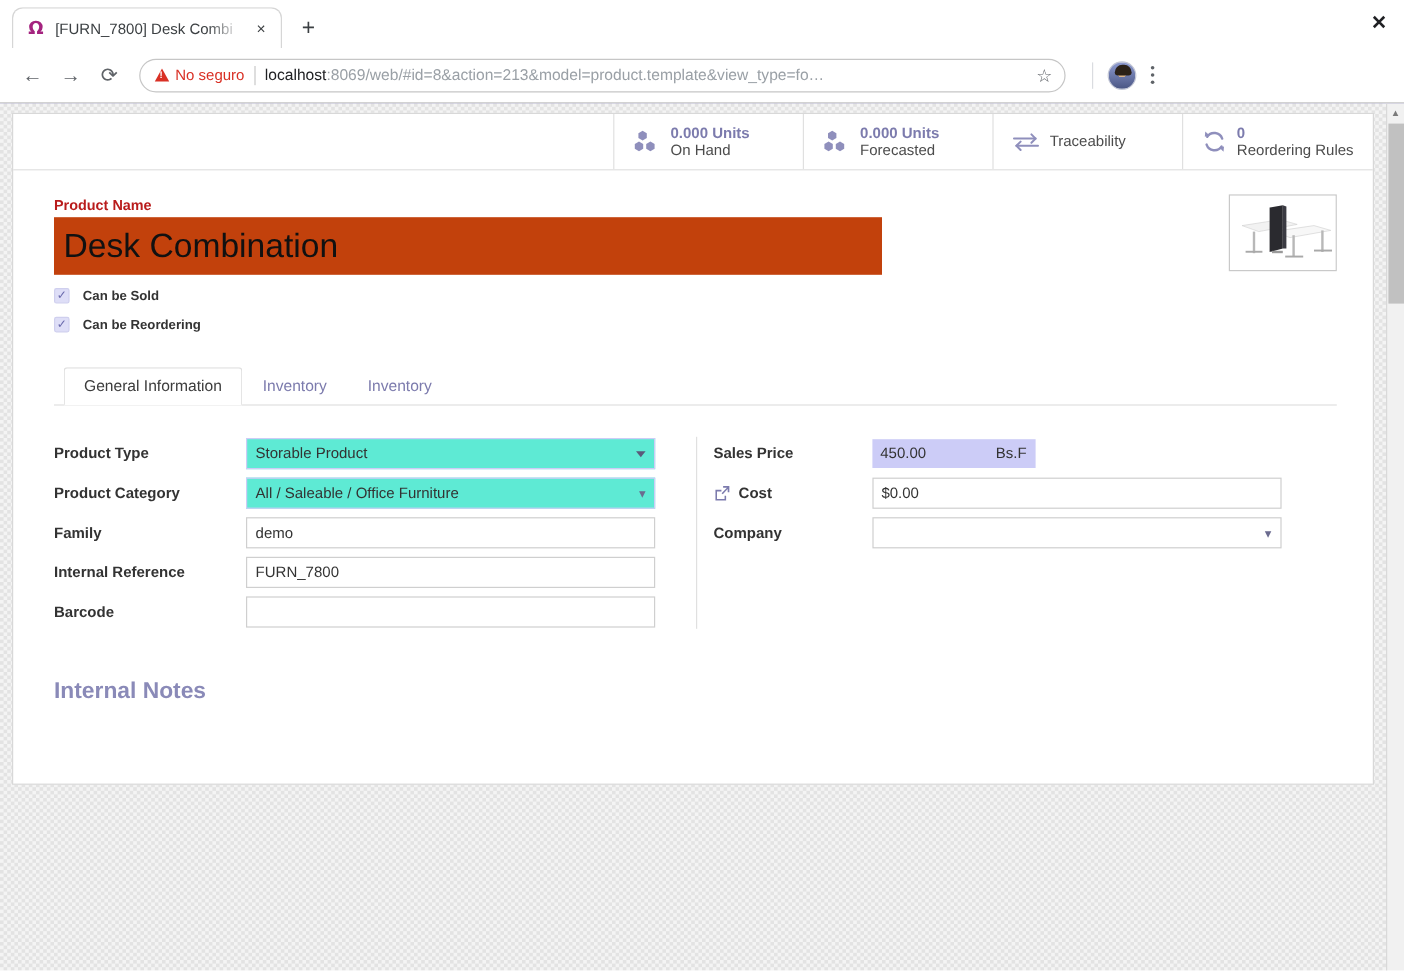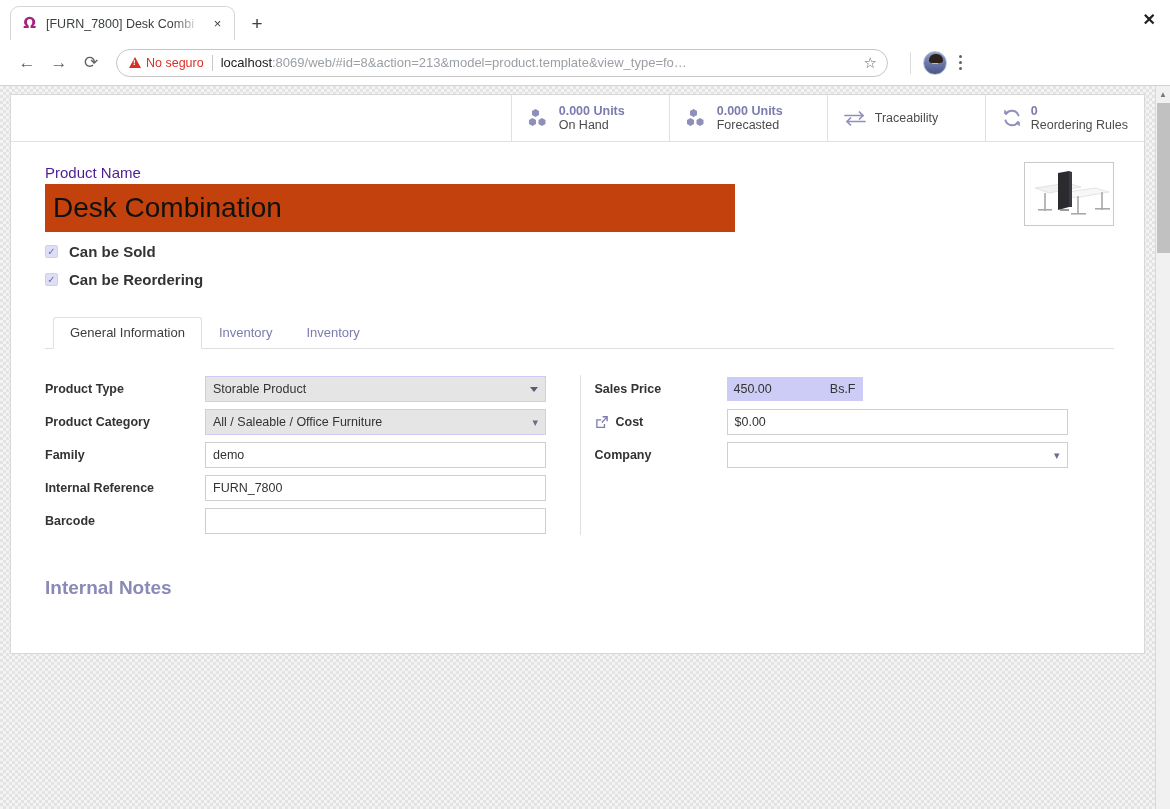--- a/index.html
+++ b/index.html
@@ -178,33 +178,33 @@
   .stat-l { font-size:12.5px; color:#4c4c4c; }
   .stat-single { font-size:12.5px; color:#4c4c4c; }
 
   .sheet-body { padding:22px 30px 10px 34px; position:relative; }
 
   .prodimg {
     position:absolute; right:30px; top:20px; width:90px; height:64px;
     border:1px solid #c9c9c9; background:#fff; overflow:hidden;
   }
 
-  .lbl-small { font-size:15px; color:#4c1d95; margin-bottom:3px; font-weight:normal; }
+  .lbl-small { font-size:12px; color:#b91c1c; margin-bottom:3px; font-weight:bold; }
   .title-input {
     width:690px; height:48px; background:#c2410c; border:none;
     font-size:28px; color:#111; padding:4px 8px; font-family:"Liberation Sans", sans-serif;
     display:flex; align-items:center;
   }
   .cbrow { display:flex; align-items:center; gap:11px; margin-top:11px; }
   .cbox {
     width:13px; height:13px; flex:0 0 13px; background:#dedef7; border:1px solid #cfcfee;
     border-radius:2px; display:flex; align-items:center; justify-content:center;
     font-size:10px; color:#6c6cae; line-height:1;
   }
-  .cb-label { font-size:15px; color:#333; font-weight:bold; }
+  .cb-label { font-size:11px; color:#333; font-weight:bold; }
 
   .tabs { display:flex; margin-top:28px; border-bottom:1px solid #dfdfdf; padding-left:8px; }
   .tabitem {
     font-size:13px; padding:7px 16px 8px; color:#7c7bad; position:relative; top:1px;
     border:1px solid transparent; border-radius:3px 3px 0 0;
   }
   .tabitem.active { color:#3c3c3c; background:#fff; border-color:#dfdfdf; border-bottom-color:#fff; }
 
   .formgrid { display:flex; margin-top:26px; }
   .fcol { width:50%; display:flex; flex-direction:column; gap:5px; }
@@ -215,21 +215,21 @@
     display:flex; align-items:center; gap:7px;
   }
   .fcol.right .flabel { width:146px; flex:0 0 146px; padding-left:14px; position:relative; }
   .divider-v { border-left:1px solid #e0e0e0; }
   .fval { flex:1 1 auto; }
   .inp {
     width:341px; height:26px; border:1px solid #cfcfcf; background:#fff;
     font-size:12.5px; color:#333; padding:3px 7px; display:flex; align-items:center;
   }
   .inp.sel {
-    background:#e5e5e5; border-color:#ccccf7; justify-content:space-between;
+    background:#5eead4; border-color:#ccccf7; justify-content:space-between;
   }
   .inp.right-col { width:341px; }
   .arrow-dn { width:0;height:0;border-left:4px solid transparent;border-right:4px solid transparent;border-top:5px solid #5a5a7a; }
   .arrow-thin { color:#6b6b8f; font-size:11px; }
   .money { width:136px; height:24px; background:#ccccf7; display:flex; align-items:center; justify-content:space-between; padding:0 7px; font-size:12.5px; color:#333; }
   .extlink { color:#7c7bad; display:flex; align-items:center; flex:0 0 auto; }
 
   .notes { margin-top:42px; font-size:19px; color:#8a8ab8; font-weight:bold; }
 
   

